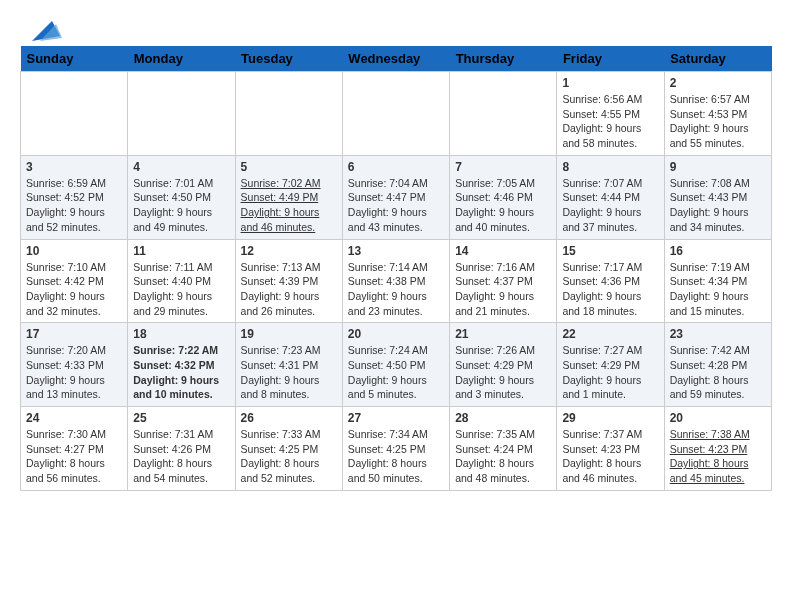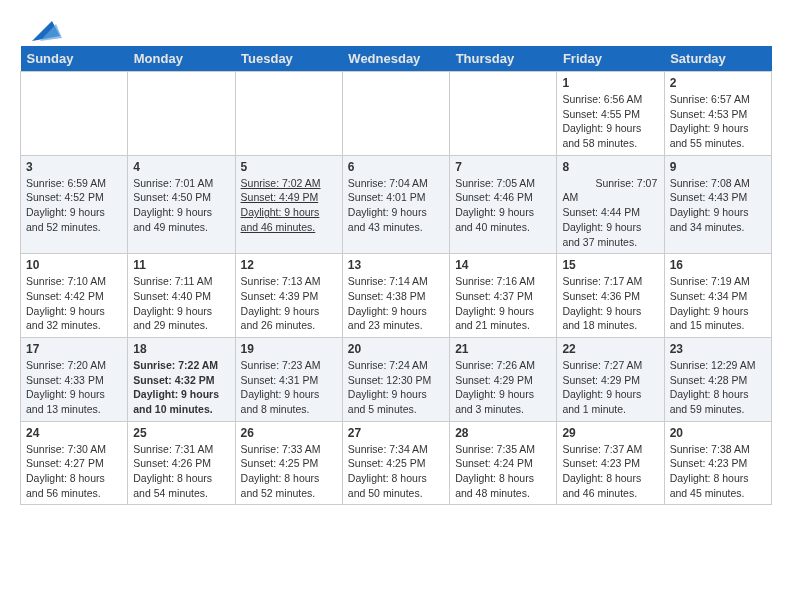--- a/index.html
+++ b/index.html
@@ -33,21 +33,21 @@
       font-size: 15px;
       color: #333;
     }
     table {
       width: 100%;
       border-collapse: collapse;
       table-layout: fixed;
     }
     thead tr th {
       background-color: #1a6bbf;
-      color: #e5e5e5;
+      color: #000000;
       text-align: left;
       padding: 5px 6px;
       font-size: 13px;
       font-weight: bold;
     }
     tbody tr td {
       border: 1px solid #ccc;
       vertical-align: top;
       padding: 4px 5px;
       font-size: 10.5px;
@@ -125,26 +125,26 @@
         <td><span class="day-number">3</span><span class="day-info" style="white-space: pre-line;">Sunrise: 6:59 AM
 Sunset: 4:52 PM
 Daylight: 9 hours and 52 minutes.</span></td>
         <td><span class="day-number">4</span><span class="day-info" style="white-space: pre-line;">Sunrise: 7:01 AM
 Sunset: 4:50 PM
 Daylight: 9 hours and 49 minutes.</span></td>
         <td><span class="day-number">5</span><span class="day-info" style="white-space: pre-line; text-decoration: underline;">Sunrise: 7:02 AM
 Sunset: 4:49 PM
 Daylight: 9 hours and 46 minutes.</span></td>
         <td><span class="day-number">6</span><span class="day-info" style="white-space: pre-line;">Sunrise: 7:04 AM
-Sunset: 4:01 PM
+Sunset: 4:47 PM
 Daylight: 9 hours and 43 minutes.</span></td>
         <td><span class="day-number">7</span><span class="day-info" style="white-space: pre-line;">Sunrise: 7:05 AM
 Sunset: 4:46 PM
 Daylight: 9 hours and 40 minutes.</span></td>
-        <td><span class="day-number">8</span><span class="day-info" style="white-space: pre-line; margin-left: 33px;">Sunrise: 7:07 AM
+        <td><span class="day-number">8</span><span class="day-info" style="white-space: pre-line;">Sunrise: 7:07 AM
 Sunset: 4:44 PM
 Daylight: 9 hours and 37 minutes.</span></td>
         <td><span class="day-number">9</span><span class="day-info" style="white-space: pre-line;">Sunrise: 7:08 AM
 Sunset: 4:43 PM
 Daylight: 9 hours and 34 minutes.</span></td>
       </tr>
       <tr>
         <td><span class="day-number">10</span><span class="day-info" style="white-space: pre-line;">Sunrise: 7:10 AM
 Sunset: 4:42 PM
 Daylight: 9 hours and 32 minutes.</span></td>
@@ -171,29 +171,29 @@
         <td><span class="day-number">17</span><span class="day-info" style="white-space: pre-line;">Sunrise: 7:20 AM
 Sunset: 4:33 PM
 Daylight: 9 hours and 13 minutes.</span></td>
         <td><span class="day-number">18</span><span class="day-info" style="white-space: pre-line; font-weight: bold;">Sunrise: 7:22 AM
 Sunset: 4:32 PM
 Daylight: 9 hours and 10 minutes.</span></td>
         <td><span class="day-number">19</span><span class="day-info" style="white-space: pre-line; margin-top: 28px;">Sunrise: 7:23 AM
 Sunset: 4:31 PM
 Daylight: 9 hours and 8 minutes.</span></td>
         <td><span class="day-number">20</span><span class="day-info" style="white-space: pre-line;">Sunrise: 7:24 AM
-Sunset: 12:30 PM
+Sunset: 4:50 PM
 Daylight: 9 hours and 5 minutes.</span></td>
         <td><span class="day-number">21</span><span class="day-info" style="white-space: pre-line;">Sunrise: 7:26 AM
 Sunset: 4:29 PM
 Daylight: 9 hours and 3 minutes.</span></td>
         <td><span class="day-number">22</span><span class="day-info" style="white-space: pre-line;">Sunrise: 7:27 AM
 Sunset: 4:29 PM
 Daylight: 9 hours and 1 minute.</span></td>
-        <td><span class="day-number">23</span><span class="day-info" style="white-space: pre-line;">Sunrise: 12:29 AM
+        <td><span class="day-number">23</span><span class="day-info" style="white-space: pre-line;">Sunrise: 7:42 AM
 Sunset: 4:28 PM
 Daylight: 8 hours and 59 minutes.</span></td>
       </tr>
       <tr>
         <td><span class="day-number">24</span><span class="day-info" style="white-space: pre-line;">Sunrise: 7:30 AM
 Sunset: 4:27 PM
 Daylight: 8 hours and 56 minutes.</span></td>
         <td><span class="day-number">25</span><span class="day-info" style="white-space: pre-line;">Sunrise: 7:31 AM
 Sunset: 4:26 PM
 Daylight: 8 hours and 54 minutes.</span></td>
@@ -202,18 +202,18 @@
 Daylight: 8 hours and 52 minutes.</span></td>
         <td><span class="day-number">27</span><span class="day-info" style="white-space: pre-line;">Sunrise: 7:34 AM
 Sunset: 4:25 PM
 Daylight: 8 hours and 50 minutes.</span></td>
         <td><span class="day-number">28</span><span class="day-info" style="white-space: pre-line;">Sunrise: 7:35 AM
 Sunset: 4:24 PM
 Daylight: 8 hours and 48 minutes.</span></td>
         <td><span class="day-number">29</span><span class="day-info" style="white-space: pre-line;">Sunrise: 7:37 AM
 Sunset: 4:23 PM
 Daylight: 8 hours and 46 minutes.</span></td>
-        <td><span class="day-number">20</span><span class="day-info" style="white-space: pre-line;">Sunrise: 7:38 AM
+        <td><span class="day-number">20</span><span class="day-info" style="white-space: pre-line; text-decoration: underline;">Sunrise: 7:38 AM
 Sunset: 4:23 PM
 Daylight: 8 hours and 45 minutes.</span></td>
       </tr>
     </tbody>
 </table>
 
 </body></html>

